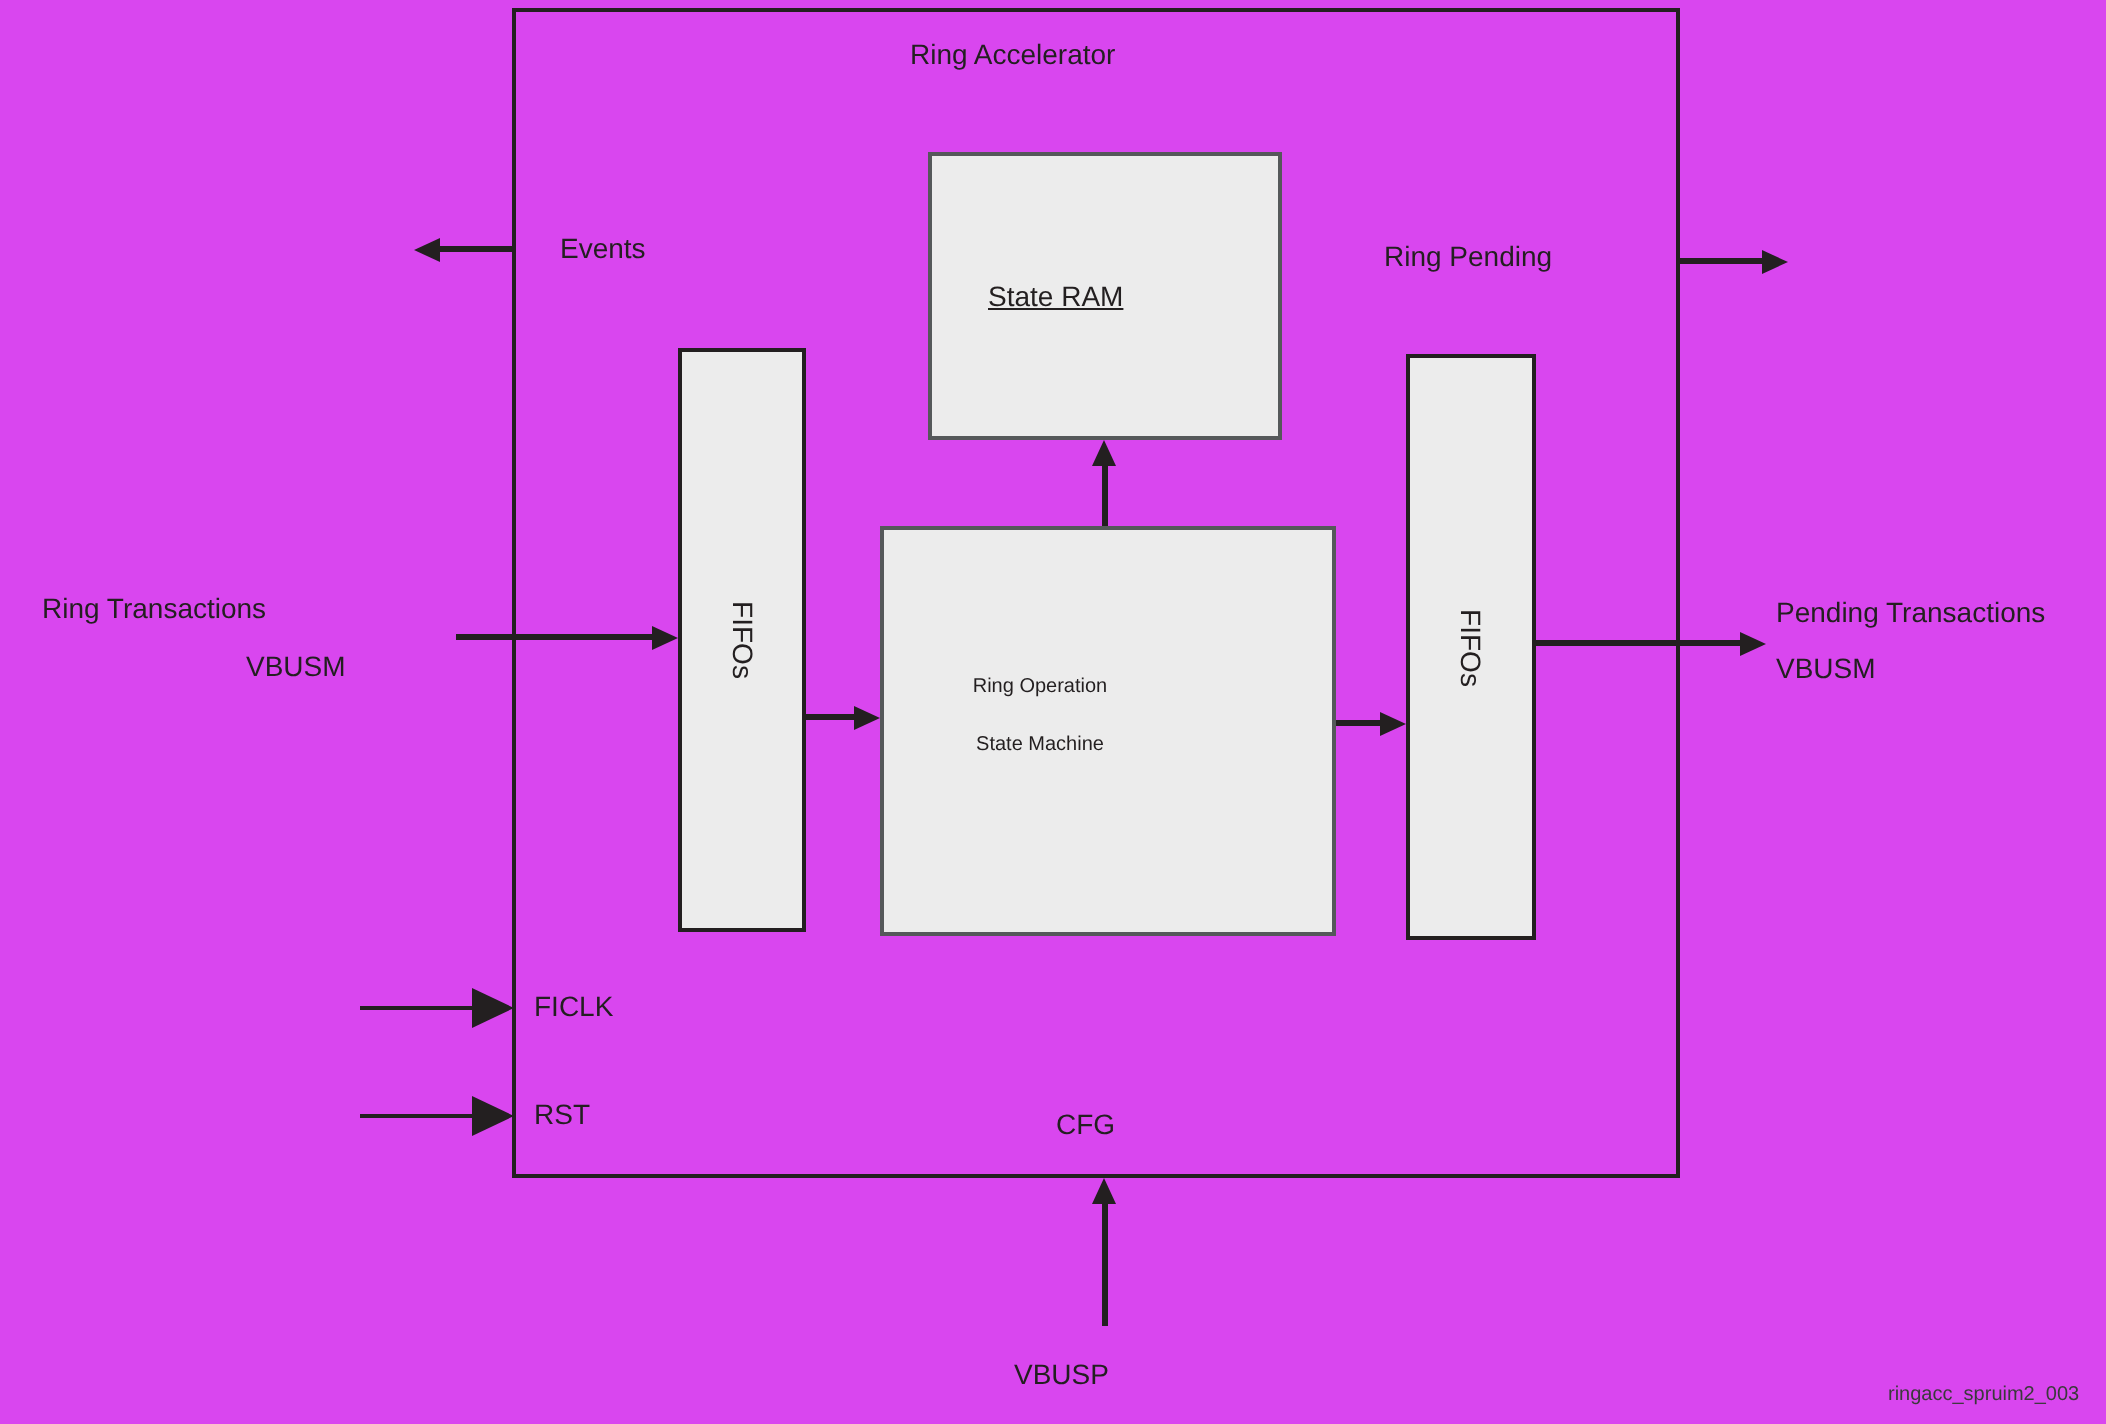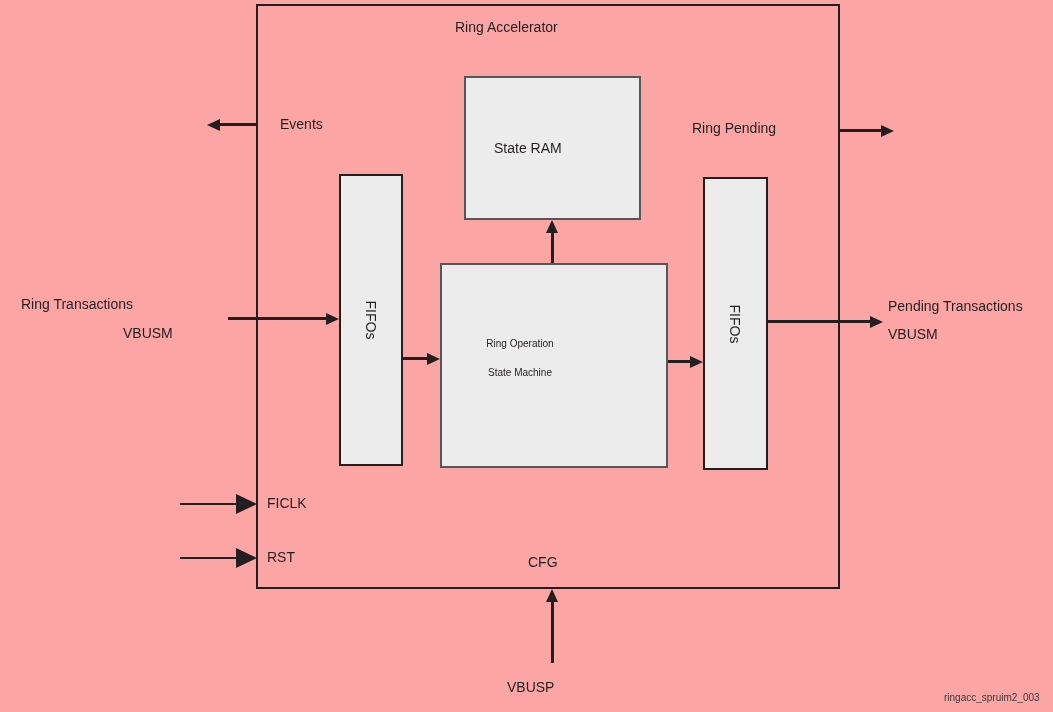--- a/index.html
+++ b/index.html
@@ -1,27 +1,27 @@
 <!DOCTYPE html>
 <html><head>
 <meta charset="utf-8">
 <style>
   html,body { margin:0; padding:0; background:#ffffff; }
   #stage {
-    position:relative; width:1053px; height:712px; background:#fca5a5;
+    position:relative; width:1053px; height:712px; background:#d946ef;
     font-family:"Liberation Sans", sans-serif; color:#231f20; overflow:hidden;
   }
   .abs { position:absolute; }
   .lbl { position:absolute; font-size:14px; color:#231f20; white-space:nowrap; line-height:15px; }
 
   
   .outer-box { left:256px; top:4px; width:584px; height:585px; border:2px solid #231f20; box-sizing:border-box; background:transparent; }
   .block { position:absolute; background:#ececec; box-sizing:border-box; }
   .state-ram { left:464px; top:76px; width:177px; height:144px; border:2px solid #55585a; display:flex; align-items:center; }
-  .state-ram .txt { font-size:14px; padding-left:28px; }
+  .state-ram .txt { font-size:14px; padding-left:28px;text-decoration:underline; }
   .rosm { left:440px; top:263px; width:228px; height:205px; border:2px solid #55585a; }
   .rosm-text { position:absolute; left:445px; top:329px; width:150px; text-align:center; font-size:10px; line-height:29px; }
   .fifo { border:2px solid #231f20; display:flex; align-items:center; justify-content:center; }
   .fifo-left  { left:339px; top:174px; width:64px; height:292px; }
   .fifo-right { left:703px; top:177px; width:65px; height:293px; }
   .fifo .vtxt { transform:rotate(90deg); font-size:14px; white-space:nowrap; }
 
   
   .h-line { position:absolute; height:3px; background:#231f20; }
   .v-line { position:absolute; width:3px; background:#231f20; }

